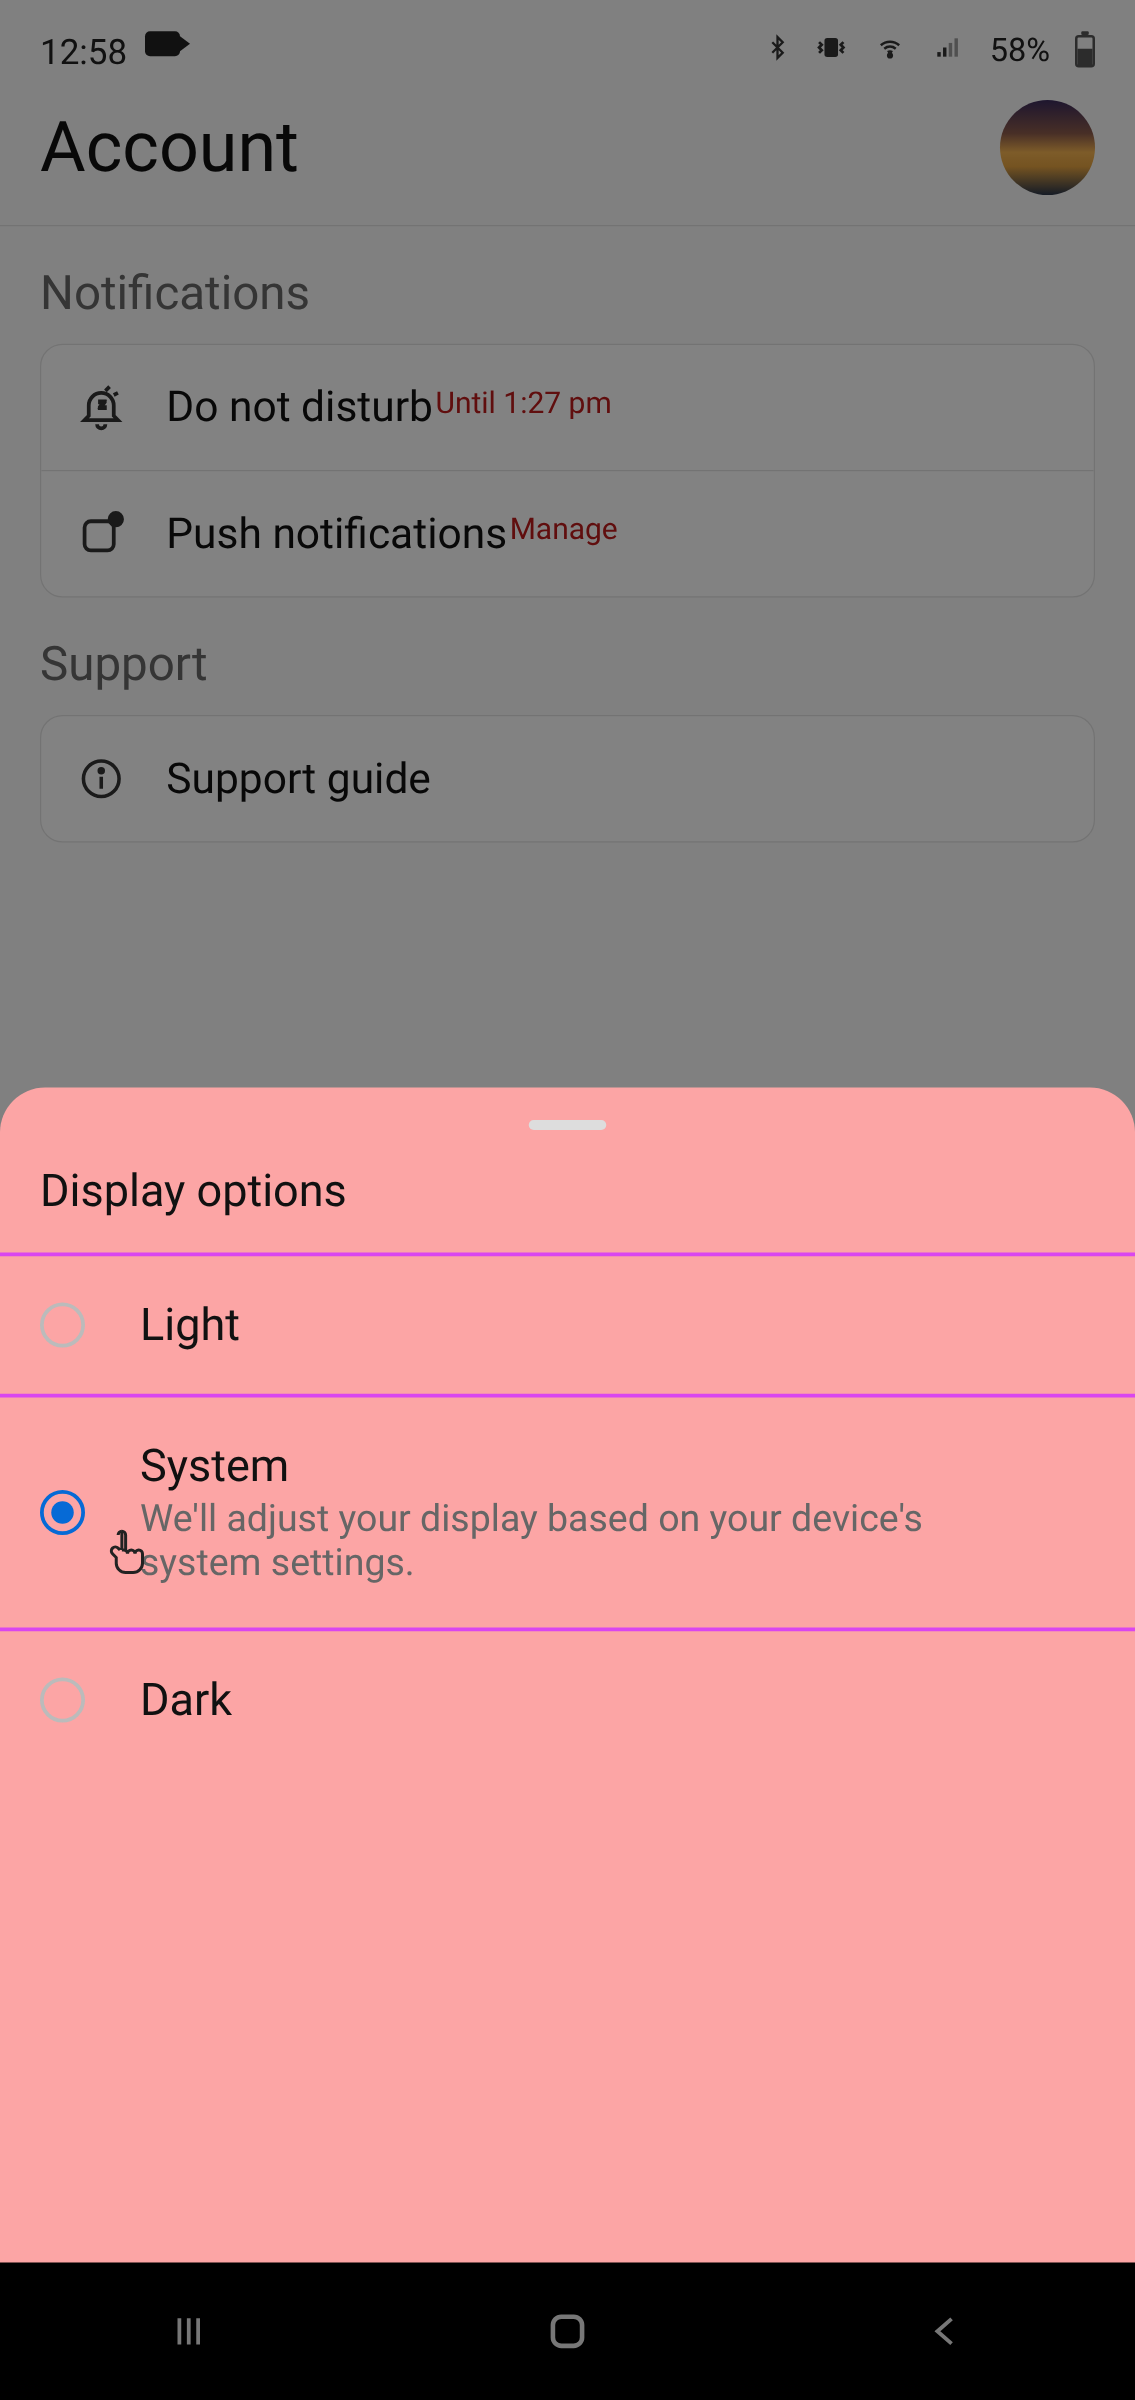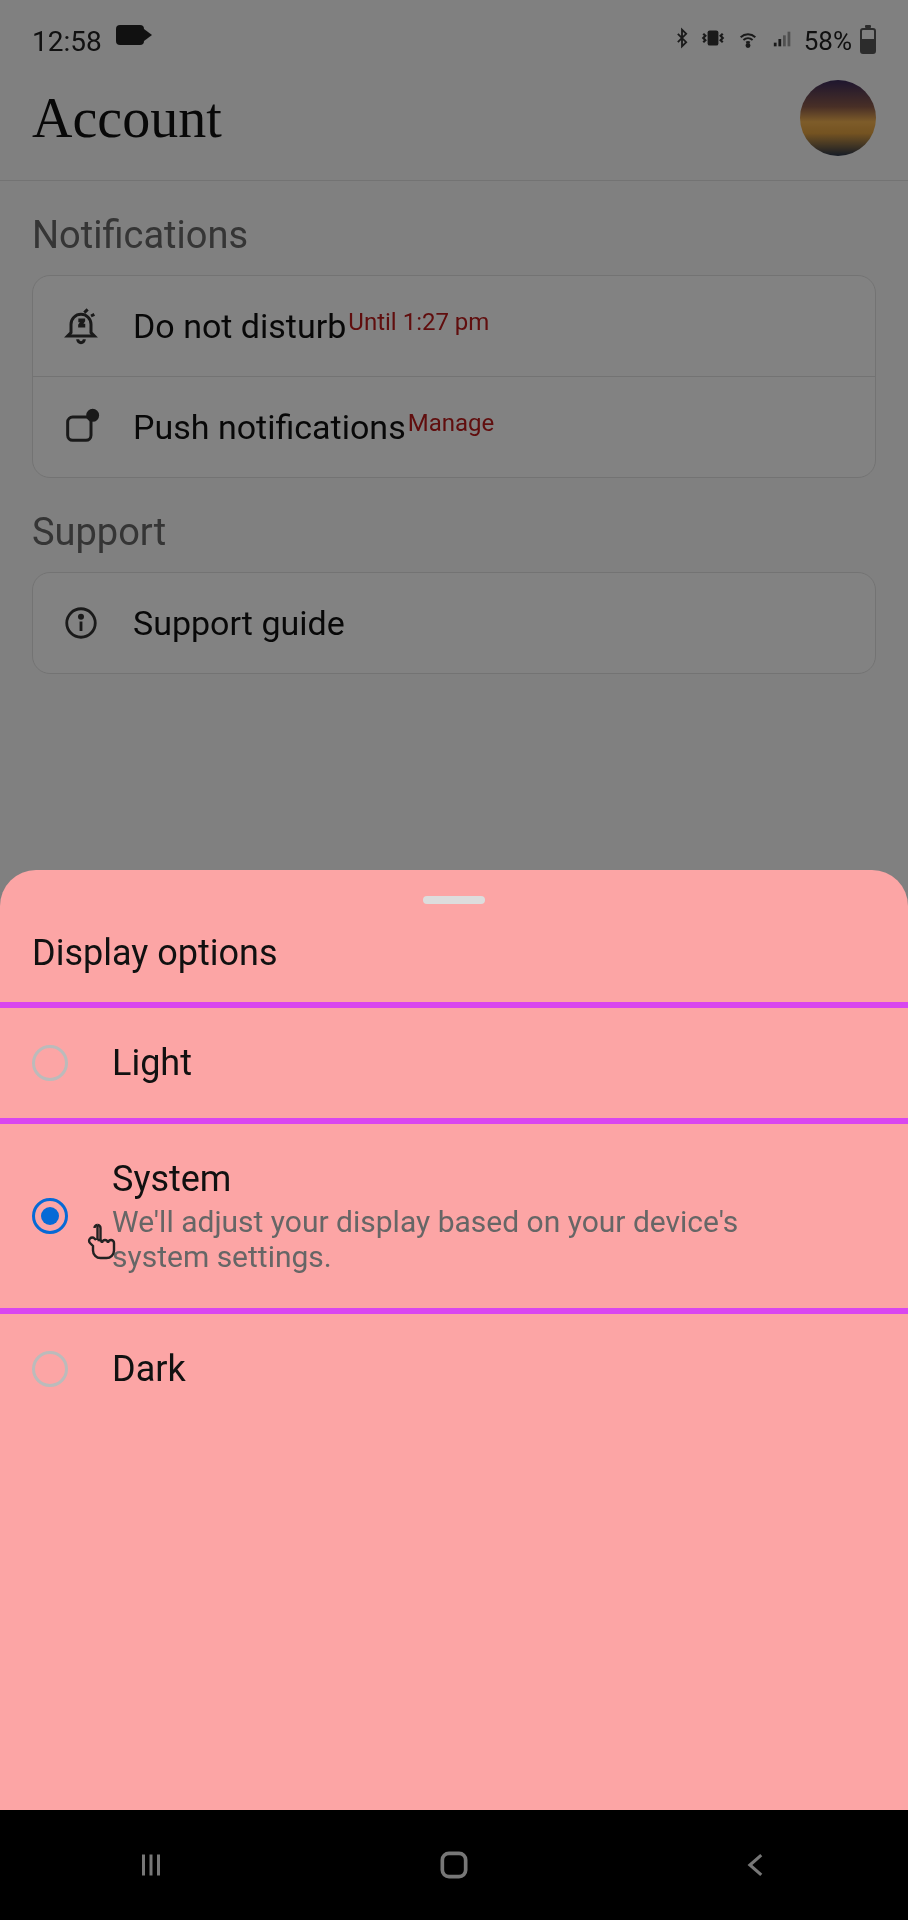--- a/index.html
+++ b/index.html
@@ -2,29 +2,29 @@
 <html><head>
 <meta charset="utf-8">
 <style>
   * { box-sizing: border-box; margin: 0; padding: 0; }
   html, body { width: 908px; height: 1920px; font-family: -apple-system, BlinkMacSystemFont, "Segoe UI", Roboto, sans-serif; background: #f5f5f5; overflow: hidden; position: relative; }
   .screen { width: 908px; height: 1920px; position: relative; background: #f5f5f5; }
 
   
   .status-bar { display: flex; justify-content: space-between; align-items: center; padding: 12px 32px 0 32px; height: 70px; font-size: 28px; color: #222; }
   .status-left { display: flex; gap: 14px; }
-  .status-right { display: flex; align-items: center; gap: 8px; font-size: 26px; }
+  .status-right { display: flex; align-items: center; gap: 20px; font-size: 26px; }
   .cam-icon { width: 28px; height: 20px; background: #222; border-radius: 4px; position: relative; }
   .cam-icon::after { content: ""; position: absolute; right: -8px; top: 4px; width: 0; height: 0; border-top: 6px solid transparent; border-bottom: 6px solid transparent; border-left: 8px solid #222; }
   .batt-icon { width: 16px; height: 26px; border: 2px solid #555; border-radius: 3px; position: relative; display:inline-block;}
   .batt-icon::before{content:"";position:absolute;top:-5px;left:3px;width:6px;height:3px;background:#555;border-radius:1px;}
   .batt-icon::after{content:"";position:absolute;bottom:0;left:0;right:0;height:58%;background:#555;}
 
   
-  .header { display: flex; justify-content: space-between; align-items: center; padding: 10px 32px 24px 32px; font-family: Liberation Serif, serif; }
+  .header { display: flex; justify-content: space-between; align-items: center; padding: 10px 32px 24px 32px; }
   .header-title { font-size: 56px; font-weight: 400; color: #111; }
   .avatar { width: 76px; height: 76px; border-radius: 50%; background: linear-gradient(180deg, #3a2b5a 0%, #8a5a4a 35%, #f0b050 55%, #e0a040 70%, #2a364a 100%); }
 
   .divider-line { height: 1px; background: #ddd; }
 
   
   .section-label { font-size: 38px; color: #666; padding: 32px 32px 18px 32px; }
   .card-group { margin: 0 32px; border: 1px solid #ddd; border-radius: 18px; overflow: hidden; background: #fafafa; }
   .list-item { display: flex; align-items: center; padding: 28px 26px; gap: 30px; border-top: 1px solid #ddd; }
   .list-item:first-child { border-top: none; }
@@ -33,21 +33,21 @@
   .item-title { font-size: 34px; color: #111; }
   .item-sub { font-size: 24px; color: #b91c1c; margin-top: 2px; }
 
   
   .dim { position: absolute; inset: 0; background: rgba(0,0,0,0.48); }
 
   
   .sheet { position: absolute; left: 0; right: 0; bottom: 0; background: #fca5a5; border-radius: 36px 36px 0 0; padding-bottom: 120px; }
   .drag-handle { width: 62px; height: 8px; background: #ddd; border-radius: 4px; margin: 26px auto 20px auto; }
   .sheet-title { font-size: 36px; color: #111; padding: 8px 32px 28px 32px; }
-  .option { display: flex; align-items: center; gap: 44px; padding: 34px 32px; border-top: 6px solid #d946ef; }
+  .option { display: flex; align-items: center; gap: 44px; padding: 34px 32px; border-top: 3px solid #d946ef; }
   .option:first-of-type { border-top: none; }
   .radio { width: 36px; height: 36px; border: 3px solid #bbb; border-radius: 50%; flex: 0 0 36px; position: relative; }
   .radio.selected { border-color: #066ad6; }
   .radio.selected::after { content: ""; position: absolute; top: 50%; left: 50%; width: 18px; height: 18px; background: #066ad6; border-radius: 50%; transform: translate(-50%, -50%); }
   .tap-ripple { position: relative; }
   .tap-ripple::before { content:""; position:absolute; top:50%; left:50%; width:74px; height:74px; background:#eee; border-radius:50%; transform:translate(-50%,-50%); z-index:-1;}
   .opt-text { display:flex; flex-direction: column; }
   .opt-title { font-size: 36px; color: #111; }
   .opt-sub { font-size: 30px; color: #666; margin-top: 4px; max-width: 660px; }
 

